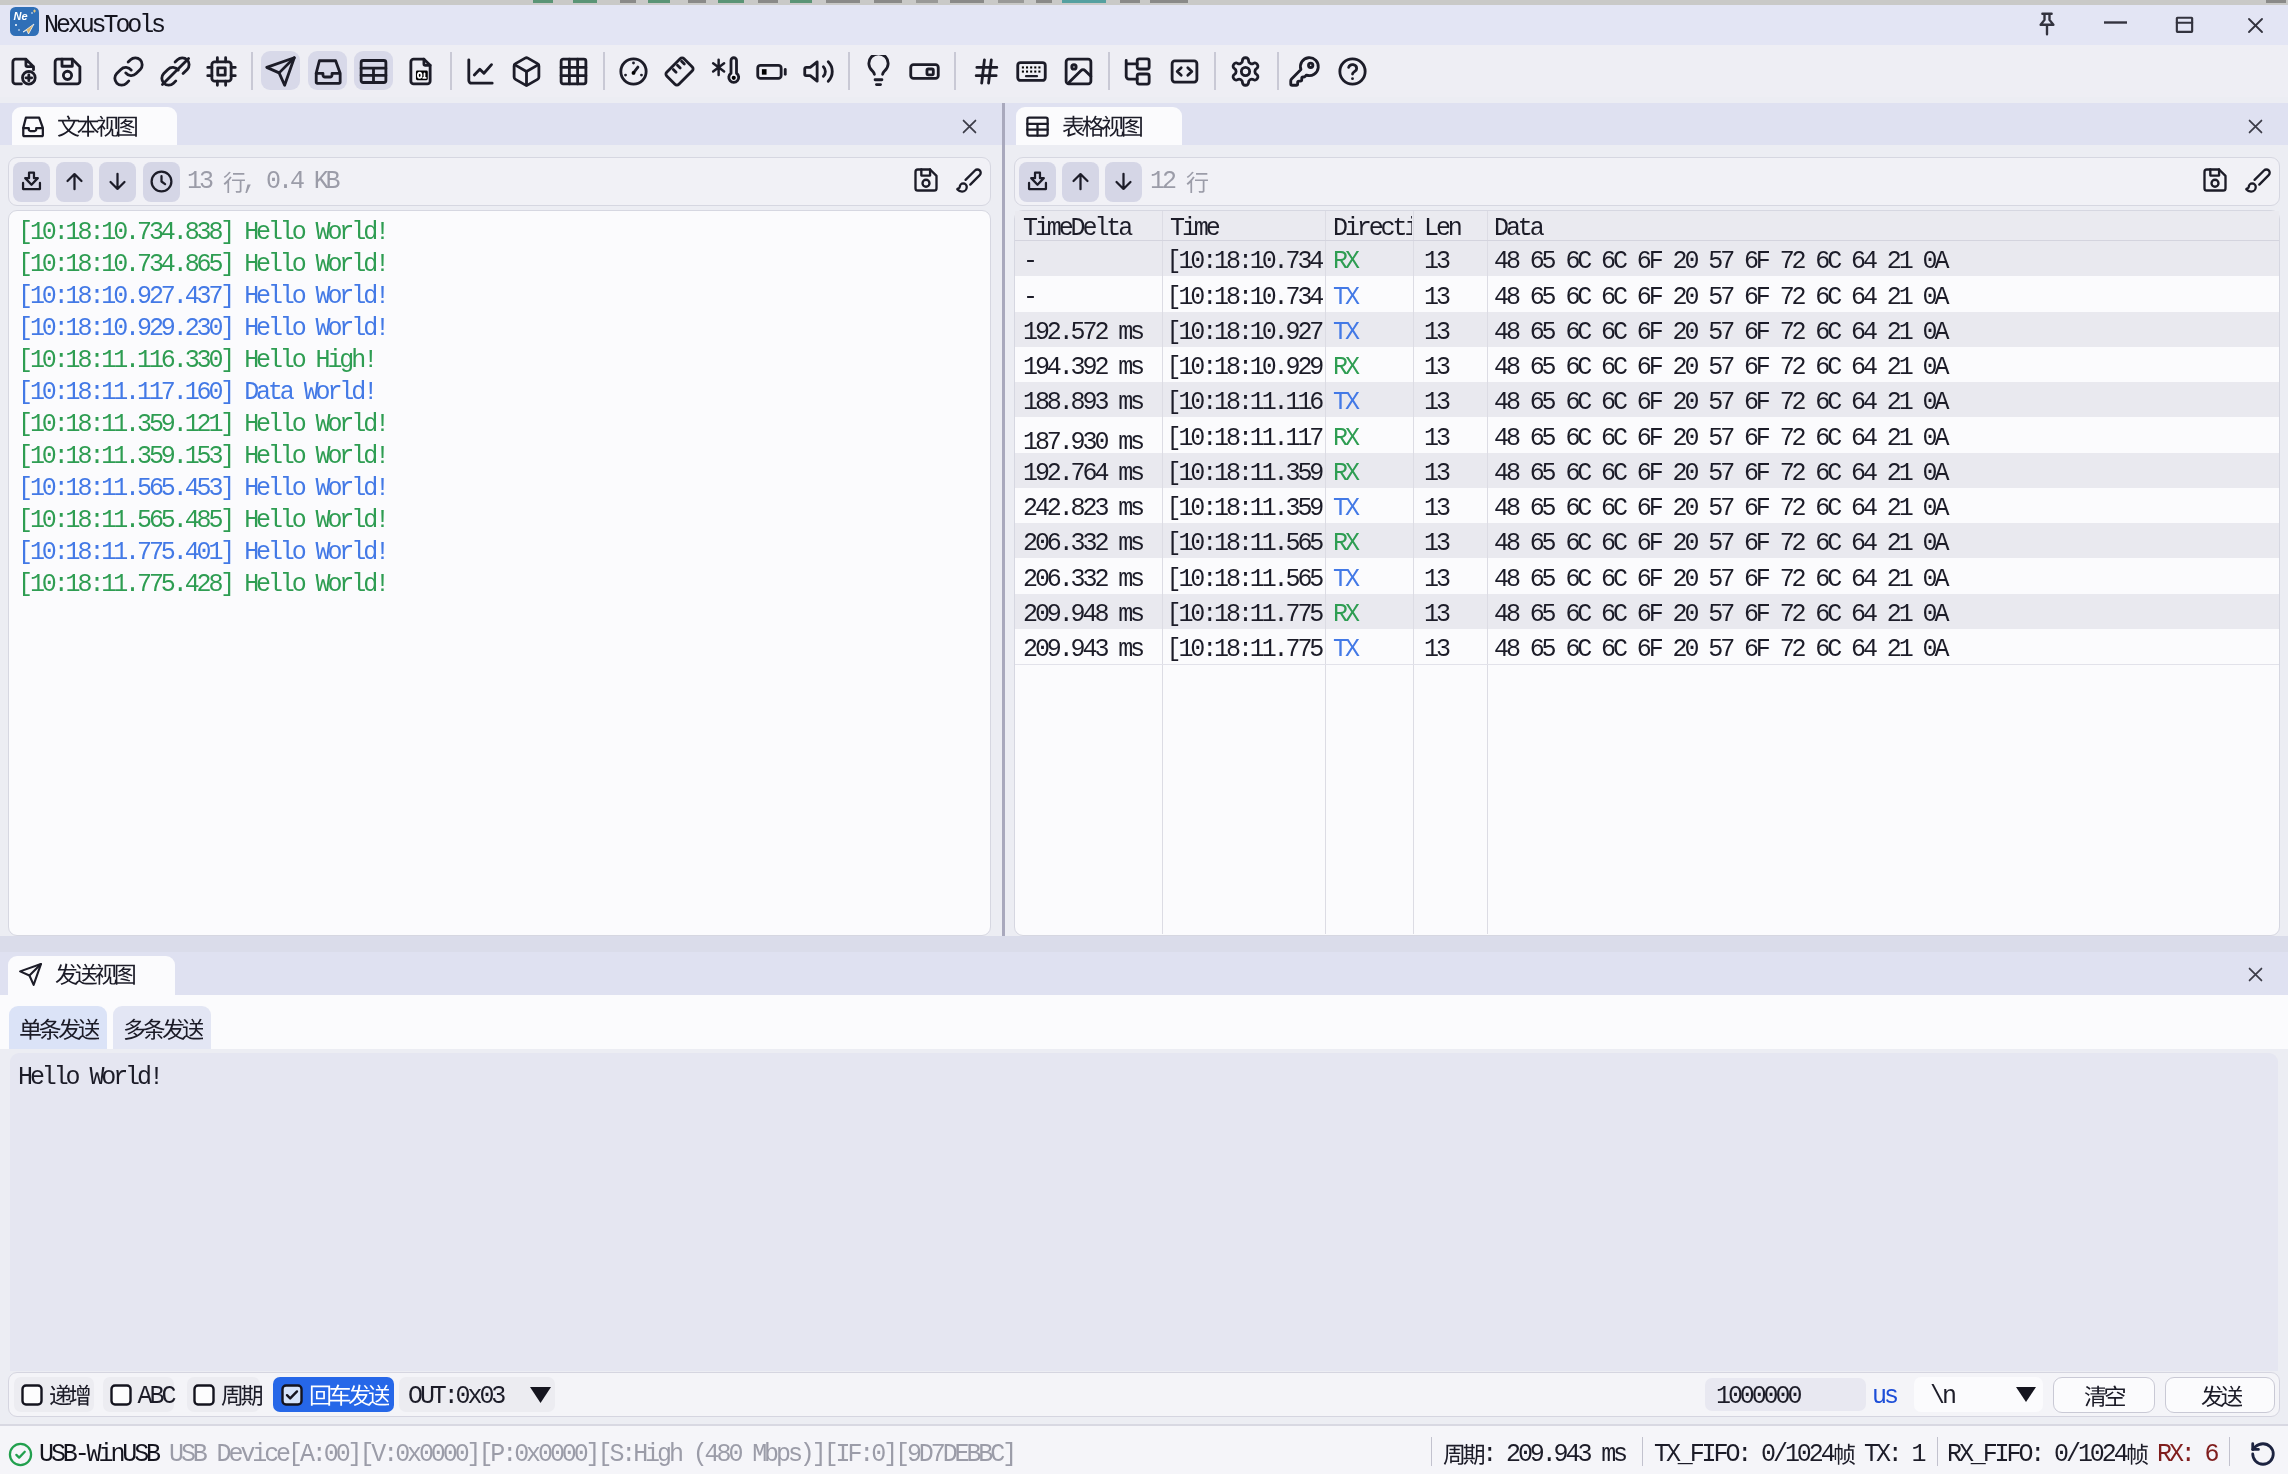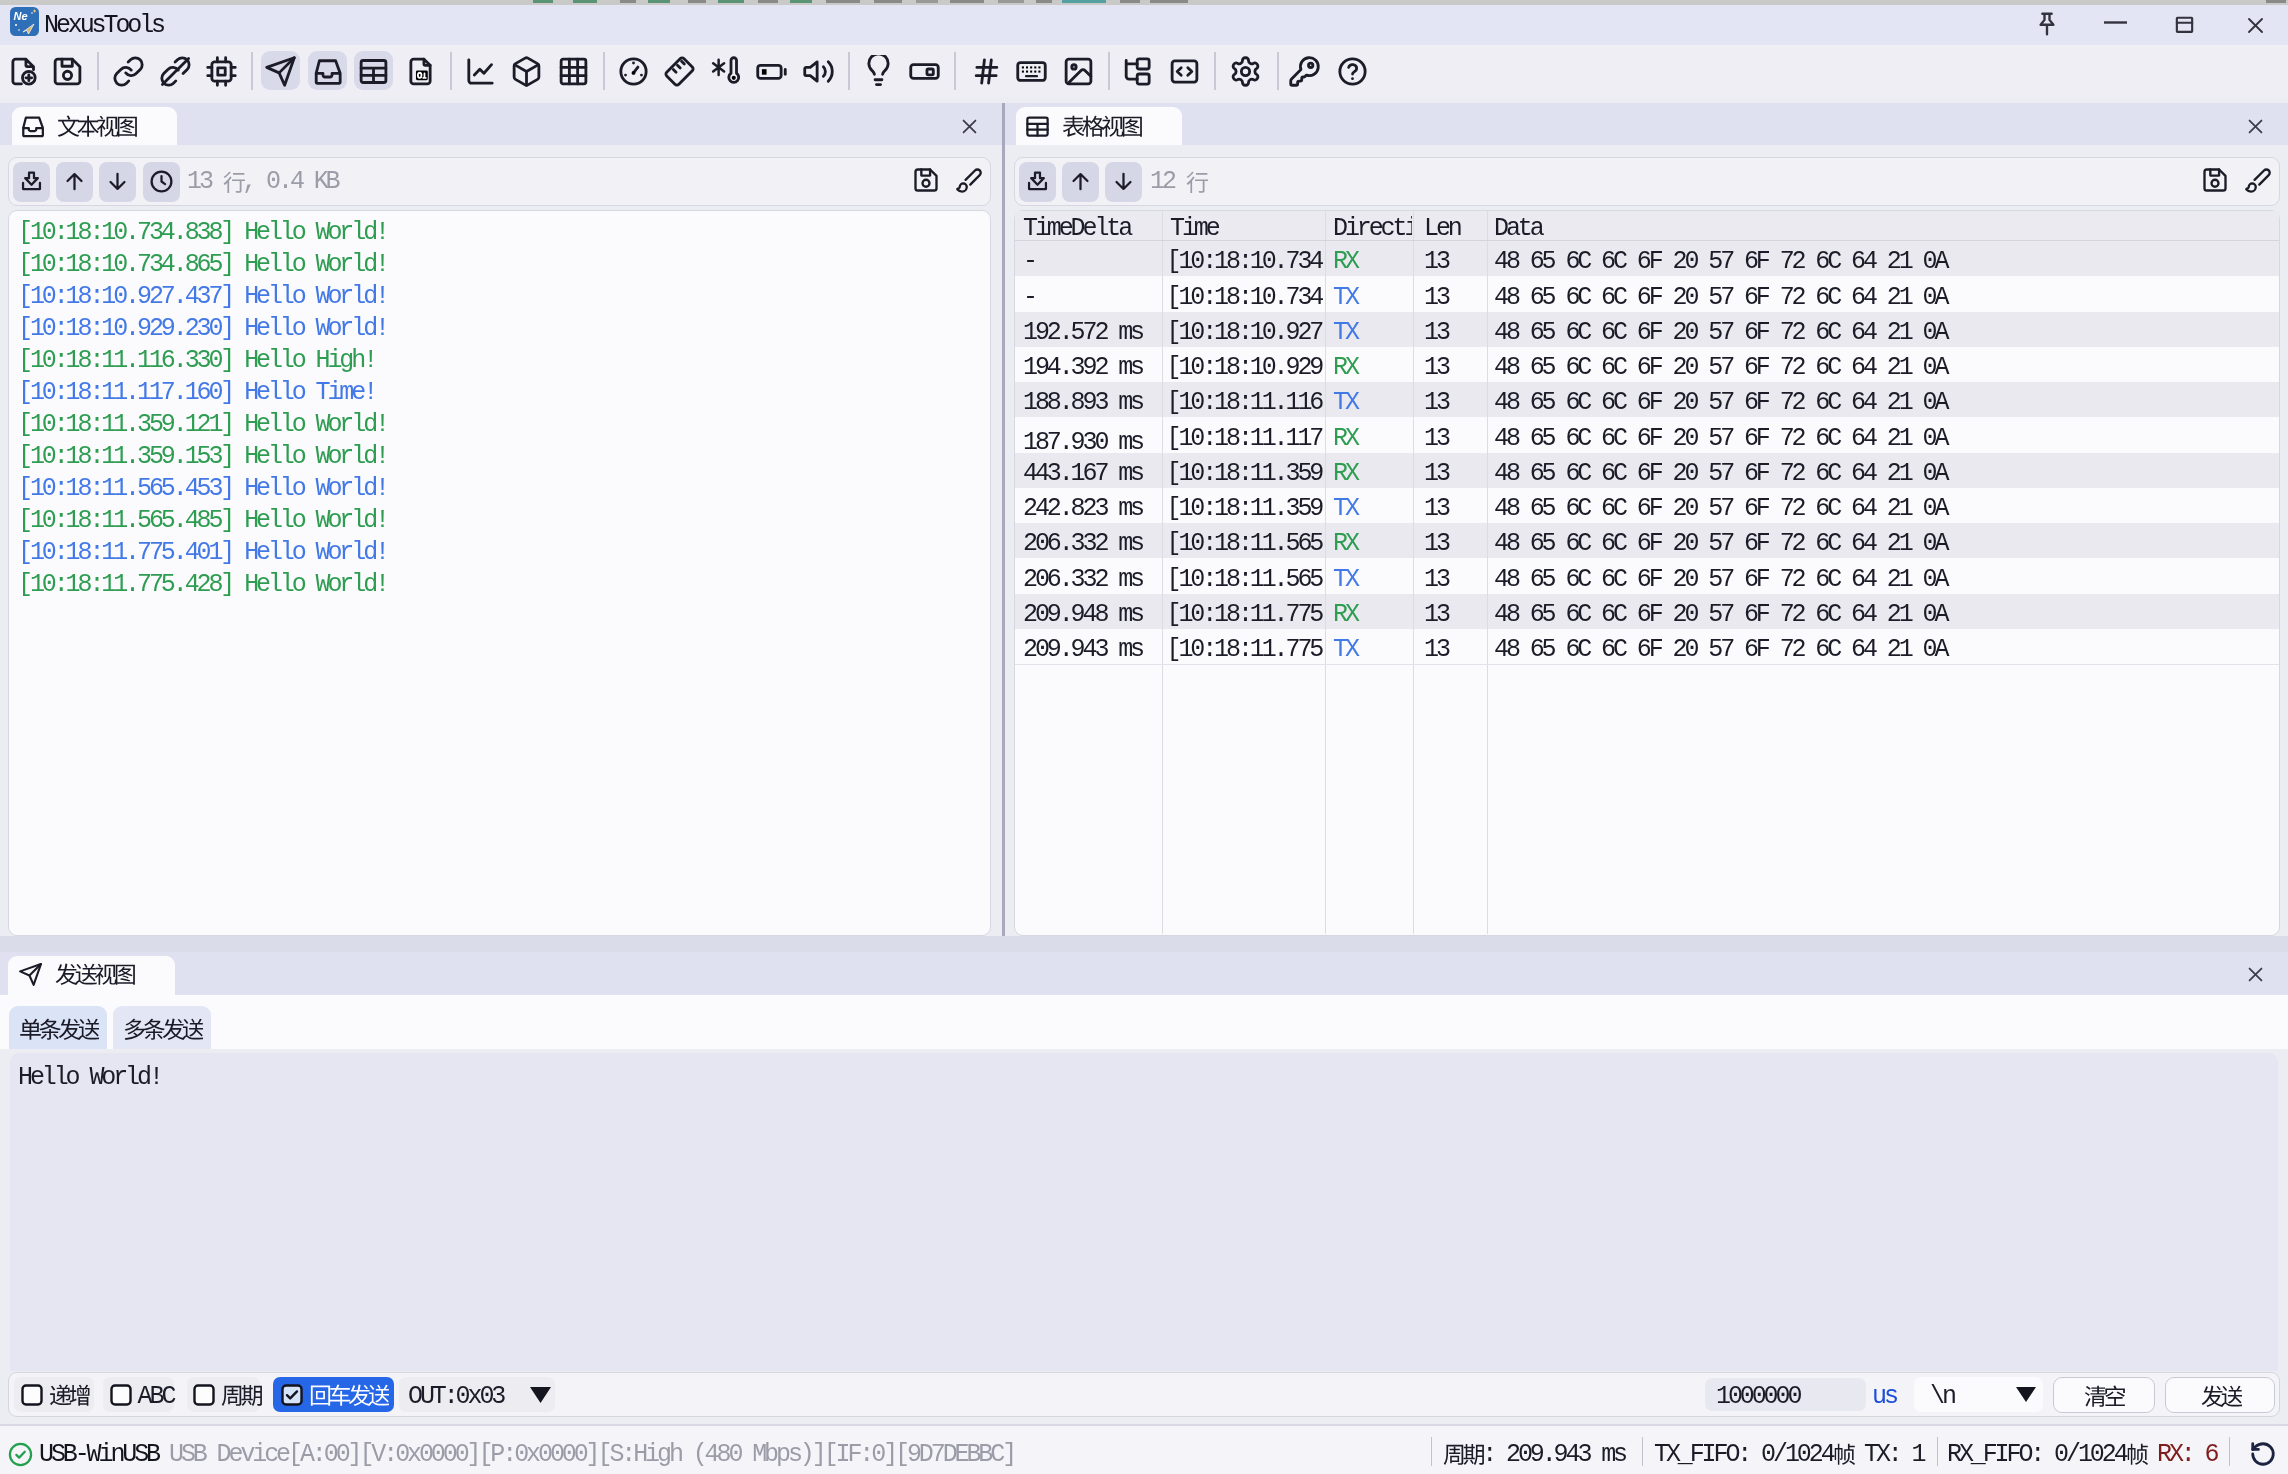--- a/index.html
+++ b/index.html
@@ -261,21 +261,21 @@
 <svg class="abs" style="left:955.0px;top:166.0px" width="28" height="28" viewBox="0 0 24 24" fill="none" stroke="#1C1C28" stroke-width="2.0" stroke-linecap="round" stroke-linejoin="round">
     <path d="m9.06 11.9 8.07-8.06a2.85 2.85 0 1 1 4.03 4.03l-8.06 8.08"></path>
     <path d="M7.07 14.94c-1.66 0-3 1.35-3 3.02 0 1.33-2.5 1.52-2 2.02 1.08 1.1 2.49 2.02 4 2.02 2.2 0 4-1.8 4-4.04a3.01 3.01 0 0 0-3-3.02z"></path>
   </svg>
 <div class="abs" style="left:8px;top:210px;width:983px;height:726px;background:#FBFBFD;border:1.5px solid #D6D7E1;border-radius:9px"></div>
 <div class="m" style="left:18.0px;top:217.8px;color:#2E9D52">[10:18:10.734.838] Hello World!</div>
 <div class="m" style="left:18.0px;top:249.9px;color:#2E9D52">[10:18:10.734.865] Hello World!</div>
 <div class="m" style="left:18.0px;top:281.9px;color:#4379E6">[10:18:10.927.437] Hello World!</div>
 <div class="m" style="left:18.0px;top:313.9px;color:#4379E6">[10:18:10.929.230] Hello World!</div>
 <div class="m" style="left:18.0px;top:346.0px;color:#2E9D52">[10:18:11.116.330] Hello High!</div>
-<div class="m" style="left:18.0px;top:378.1px;color:#4379E6">[10:18:11.117.160] Hello Time!</div>
+<div class="m" style="left:18.0px;top:378.1px;color:#4379E6">[10:18:11.117.160] Data World!</div>
 <div class="m" style="left:18.0px;top:410.1px;color:#2E9D52">[10:18:11.359.121] Hello World!</div>
 <div class="m" style="left:18.0px;top:442.1px;color:#2E9D52">[10:18:11.359.153] Hello World!</div>
 <div class="m" style="left:18.0px;top:474.2px;color:#4379E6">[10:18:11.565.453] Hello World!</div>
 <div class="m" style="left:18.0px;top:506.2px;color:#2E9D52">[10:18:11.565.485] Hello World!</div>
 <div class="m" style="left:18.0px;top:538.3px;color:#4379E6">[10:18:11.775.401] Hello World!</div>
 <div class="m" style="left:18.0px;top:570.3px;color:#2E9D52">[10:18:11.775.428] Hello World!</div>
 <div class="abs" style="left:1001.5px;top:103px;width:3px;height:837px;background:#A9A9BD;"></div>
 <div class="abs" style="left:1014px;top:157px;width:1266px;height:49px;background:#F1F1F6;border:1.5px solid #D6D7E1;border-radius:9px"></div>
 <div class="abs" style="left:1019px;top:161.5px;width:37px;height:40px;background:#D5D6E6;border-radius:8px"></div>
 <svg class="abs" style="left:1024.0px;top:168.0px" width="27" height="27" viewBox="0 0 24 24" fill="none" stroke="#1C1C28" stroke-width="2.0" stroke-linecap="round" stroke-linejoin="round">
@@ -349,21 +349,21 @@
 <div class="m" style="left:1023.0px;top:388.4px;color:#1C1C28">188.893 ms</div>
 <div class="m" style="left:1166.5px;top:388.4px;color:#1C1C28">[10:18:11.116</div>
 <div class="m" style="left:1333.0px;top:388.4px;color:#4379E6">TX</div>
 <div class="m" style="left:1424.0px;top:388.4px;color:#1C1C28">13</div>
 <div class="m" style="left:1494.0px;top:388.4px;color:#1C1C28">48 65 6C 6C 6F 20 57 6F 72 6C 64 21 0A</div>
 <div class="m" style="left:1023.0px;top:428px;color:#1C1C28">187.930 ms</div>
 <div class="m" style="left:1166.5px;top:423.6px;color:#1C1C28">[10:18:11.117</div>
 <div class="m" style="left:1333.0px;top:423.6px;color:#2E9D52">RX</div>
 <div class="m" style="left:1424.0px;top:423.6px;color:#1C1C28">13</div>
 <div class="m" style="left:1494.0px;top:423.6px;color:#1C1C28">48 65 6C 6C 6F 20 57 6F 72 6C 64 21 0A</div>
-<div class="m" style="left:1023.0px;top:458.9px;color:#1C1C28">443.167 ms</div>
+<div class="m" style="left:1023.0px;top:458.9px;color:#1C1C28">192.764 ms</div>
 <div class="m" style="left:1166.5px;top:458.9px;color:#1C1C28">[10:18:11.359</div>
 <div class="m" style="left:1333.0px;top:458.9px;color:#2E9D52">RX</div>
 <div class="m" style="left:1424.0px;top:458.9px;color:#1C1C28">13</div>
 <div class="m" style="left:1494.0px;top:458.9px;color:#1C1C28">48 65 6C 6C 6F 20 57 6F 72 6C 64 21 0A</div>
 <div class="m" style="left:1023.0px;top:494.1px;color:#1C1C28">242.823 ms</div>
 <div class="m" style="left:1166.5px;top:494.1px;color:#1C1C28">[10:18:11.359</div>
 <div class="m" style="left:1333.0px;top:494.1px;color:#4379E6">TX</div>
 <div class="m" style="left:1424.0px;top:494.1px;color:#1C1C28">13</div>
 <div class="m" style="left:1494.0px;top:494.1px;color:#1C1C28">48 65 6C 6C 6F 20 57 6F 72 6C 64 21 0A</div>
 <div class="m" style="left:1023.0px;top:529.4px;color:#1C1C28">206.332 ms</div>

